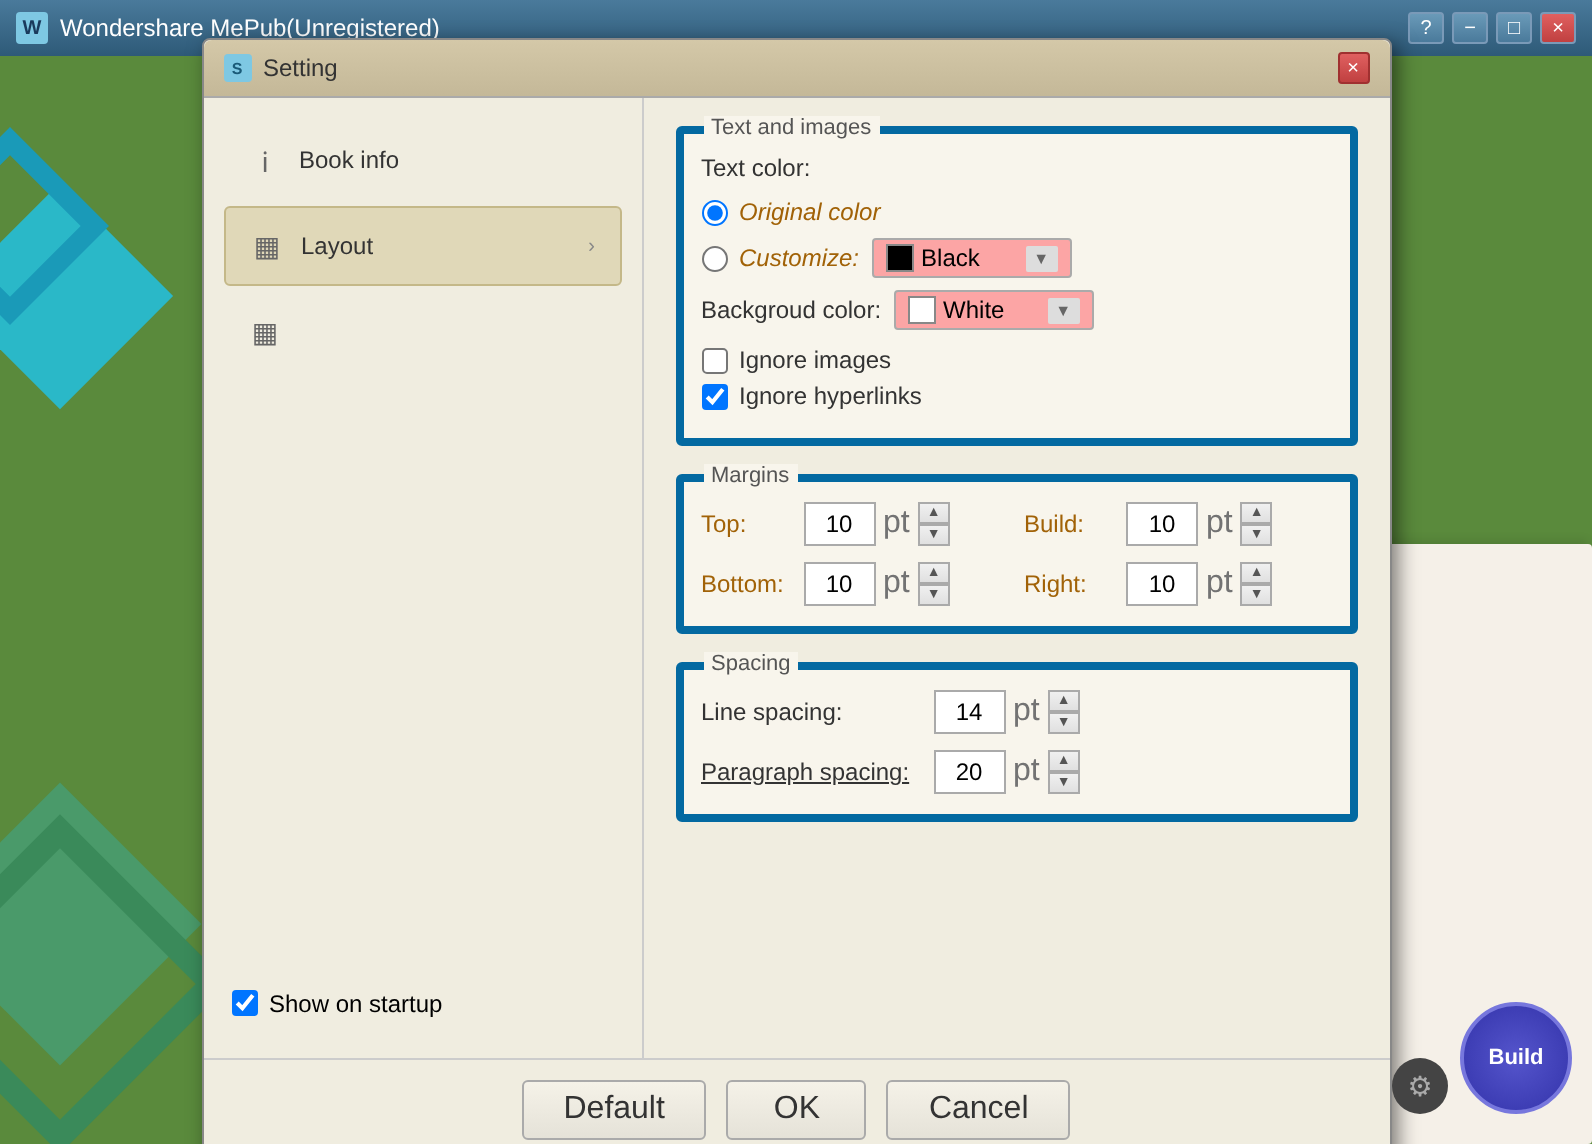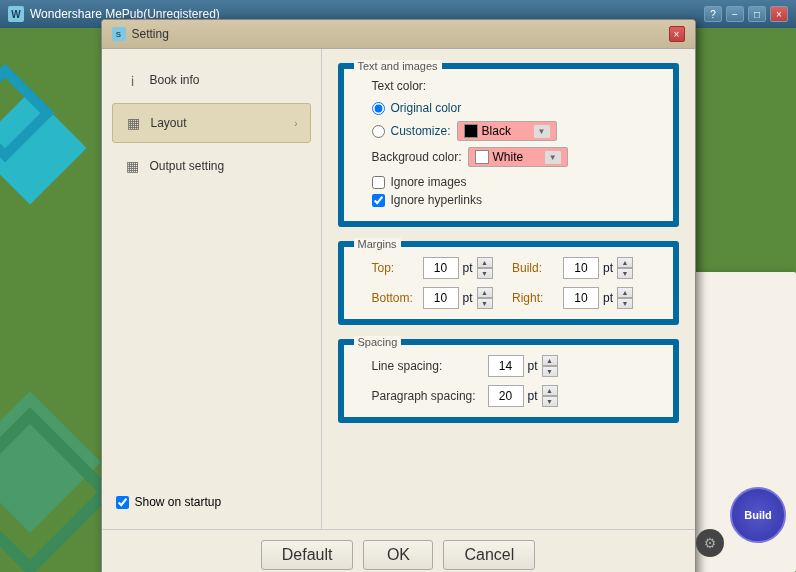--- a/index.html
+++ b/index.html
@@ -100,21 +100,21 @@
       left: -30px;
       width: 70px;
       height: 70px;
       border: 10px solid #1a9ab8;
       transform: rotate(45deg);
     }
 
     
     #build-btn {
       position: absolute;
-      bottom: 29px;
+      bottom: 15px;
       right: 10px;
       width: 56px;
       height: 56px;
       border-radius: 50%;
       background: radial-gradient(circle, #5555cc, #3333aa);
       color: white;
       display: flex;
       align-items: center;
       justify-content: center;
       font-size: 11px;
@@ -237,41 +237,41 @@
       justify-content: center;
       font-size: 14px;
       color: #666;
     }
     .sidebar-item-label { flex: 1; font-size: 12px; }
     .sidebar-arrow { font-size: 10px; color: #888; }
 
     #sidebar-footer {
       margin-top: auto;
       display: flex;
-      align-items: center;
+      align-items: flex-start;
       gap: 6px;
       padding: 8px 4px;
     }
     #sidebar-footer input[type="checkbox"] { cursor: pointer; }
 
     
     #content {
       flex: 1;
       padding: 14px 16px;
       overflow-y: auto;
       display: flex;
       flex-direction: column;
       gap: 14px;
     }
 
     
     .group-box {
-      border: 6px solid #0369a1;
+      border: 4px solid #0369a1;
       border-radius: 3px;
-      padding: 10px 28px;
+      padding: 10px 9px;
       position: relative;
       background: #f8f5ec;
     }
     .group-box-title {
       position: absolute;
       top: -9px;
       left: 10px;
       background: #f8f5ec;
       padding: 0 4px;
       font-size: 11px;
@@ -293,21 +293,21 @@
     }
 
     
     .radio-row {
       display: flex;
       align-items: center;
       gap: 6px;
       margin-bottom: 6px;
     }
     .radio-row input[type="radio"] { cursor: pointer; }
-    .radio-row label { font-size: 12px; color: #0c4a6e; cursor: pointer; }
+    .radio-row label { font-size: 12px; color: #a16207; cursor: pointer; font-style: italic; }
 
     
     .color-dropdown {
       display: flex;
       align-items: center;
       gap: 4px;
       border: 1px solid #aaa;
       background: #fca5a5;
       padding: 2px 6px;
       border-radius: 2px;
@@ -345,21 +345,21 @@
       gap: 4px;
     }
     .spinner-input {
       width: 36px;
       height: 22px;
       border: 1px solid #aaa;
       text-align: center;
       font-size: 12px;
       background: white;
     }
-    .spinner-unit { font-size: 12px; color: #0f172a; }
+    .spinner-unit { font-size: 16px; color: #737373; }
     .spinner-btns {
       display: flex;
       flex-direction: column;
     }
     .spin-btn {
       width: 16px;
       height: 11px;
       border: 1px solid #aaa;
       background: linear-gradient(to bottom, #f0f0f0, #e0e0e0);
       font-size: 7px;
@@ -467,21 +467,20 @@
         </div>
 
         <div class="sidebar-item active">
           <div class="sidebar-item-icon">▦</div>
           <span class="sidebar-item-label">Layout</span>
           <span class="sidebar-arrow">›</span>
         </div>
 
         <div class="sidebar-item">
           <div class="sidebar-item-icon">▦</div>
-          <span class="sidebar-item-label">Output setting</span>
         </div>
 
         <div id="sidebar-footer">
           <input type="checkbox" id="show-startup" checked="" style="">
           <label for="show-startup">Show on startup</label>
         </div>
       </div>
 
       <div id="content">
 
@@ -592,21 +591,21 @@
               <input type="text" class="spinner-input" value="14" style="">
               <span class="spinner-unit">pt</span>
               <div class="spinner-btns">
                 <div class="spin-btn">▲</div>
                 <div class="spin-btn">▼</div>
               </div>
             </div>
           </div>
 
           <div class="form-row">
-            <span class="form-label" style="min-width:110px;">Paragraph spacing:</span>
+            <span class="form-label" style="min-width:110px;text-decoration:underline;">Paragraph spacing:</span>
             <div class="spinner-group">
               <input type="text" class="spinner-input" value="20" style="">
               <span class="spinner-unit">pt</span>
               <div class="spinner-btns">
                 <div class="spin-btn">▲</div>
                 <div class="spin-btn">▼</div>
               </div>
             </div>
           </div>
         </div>

